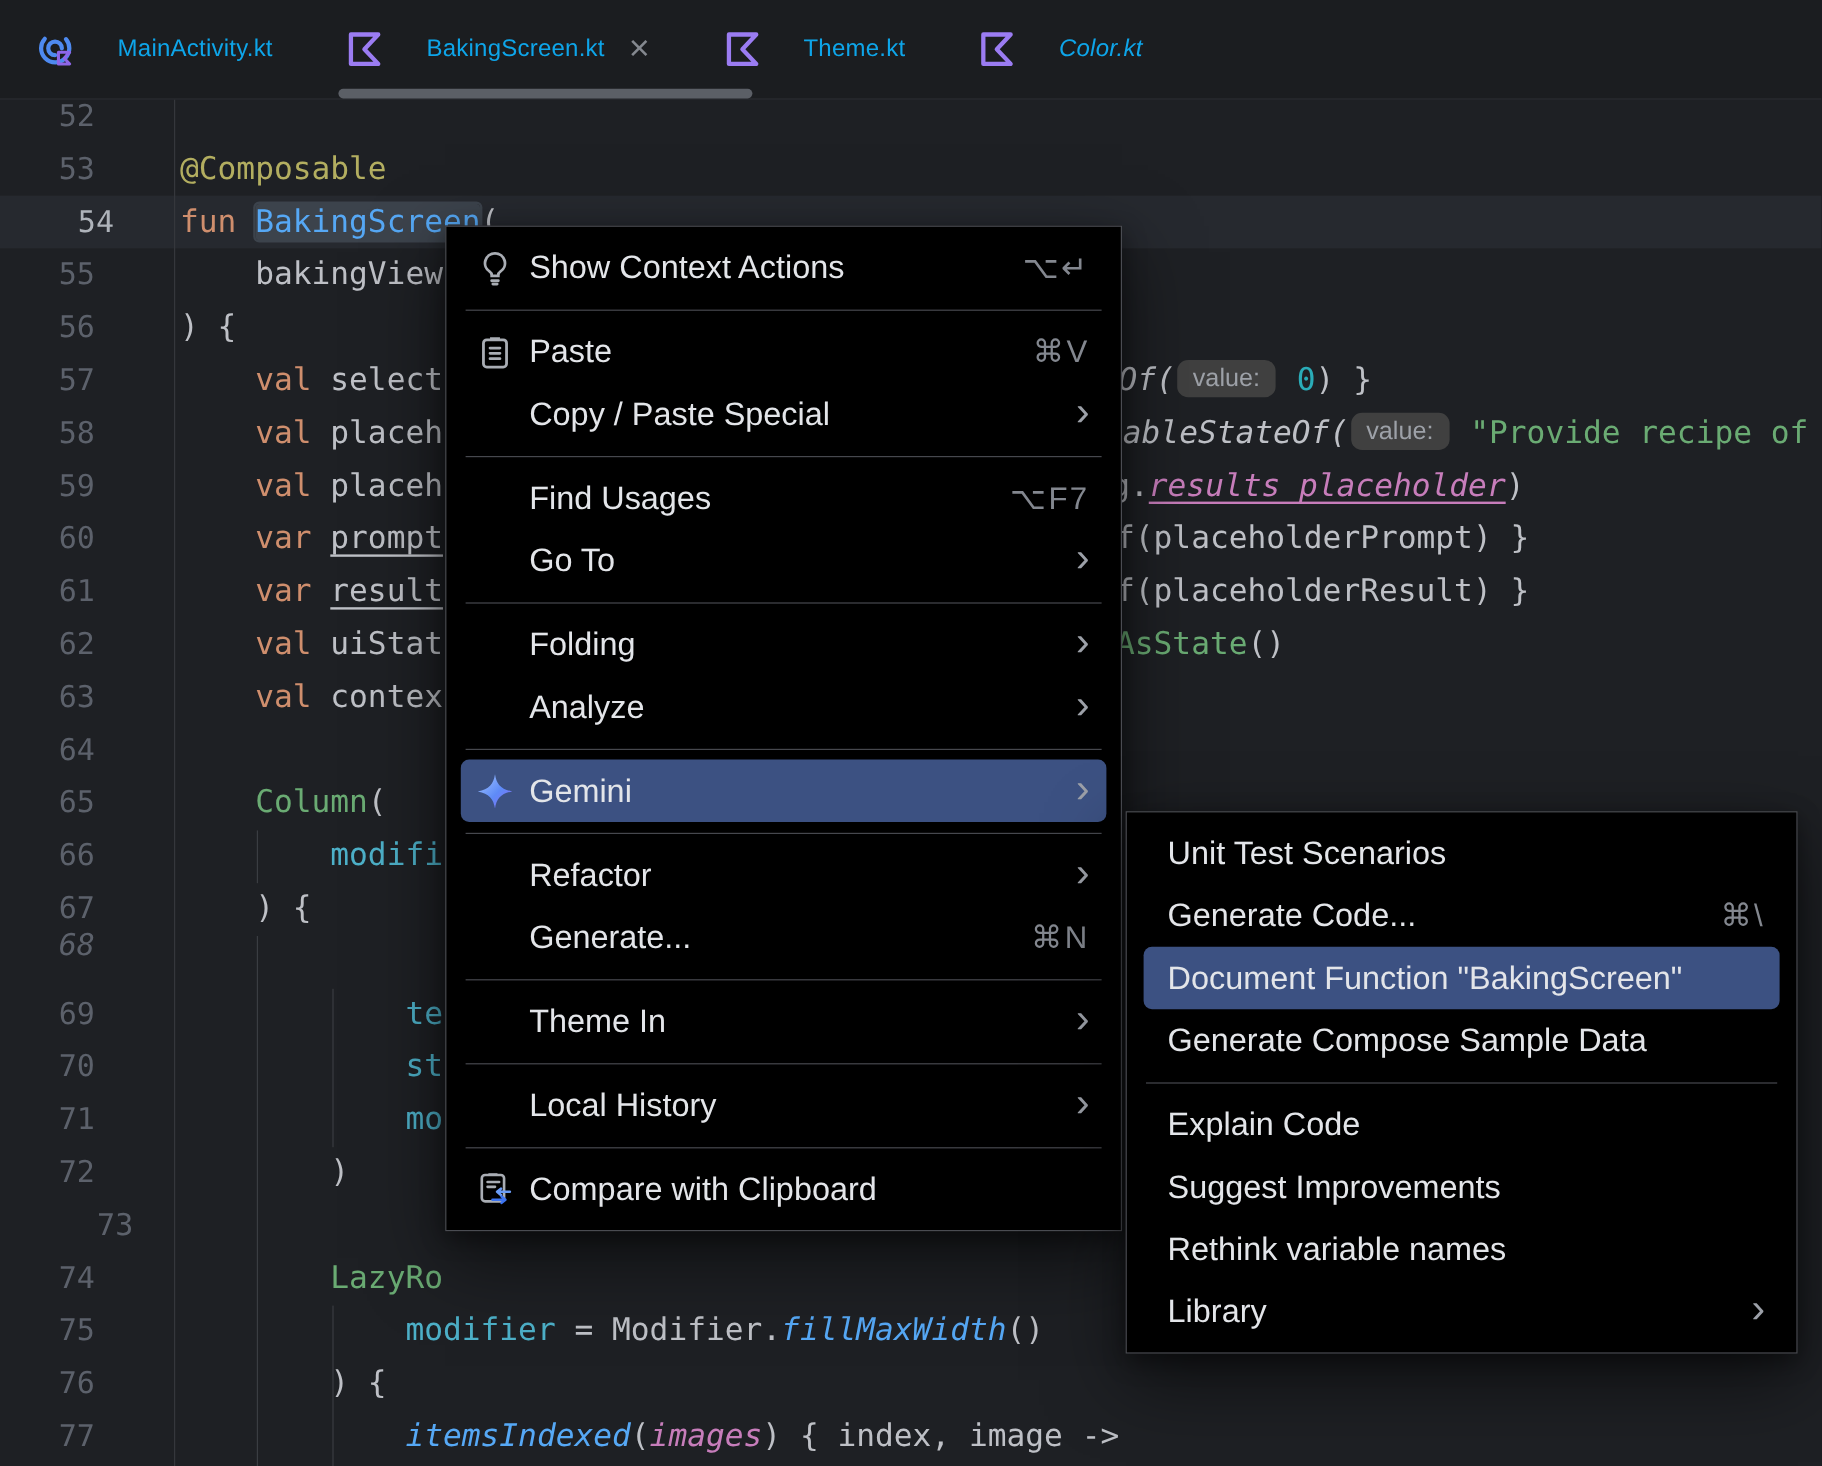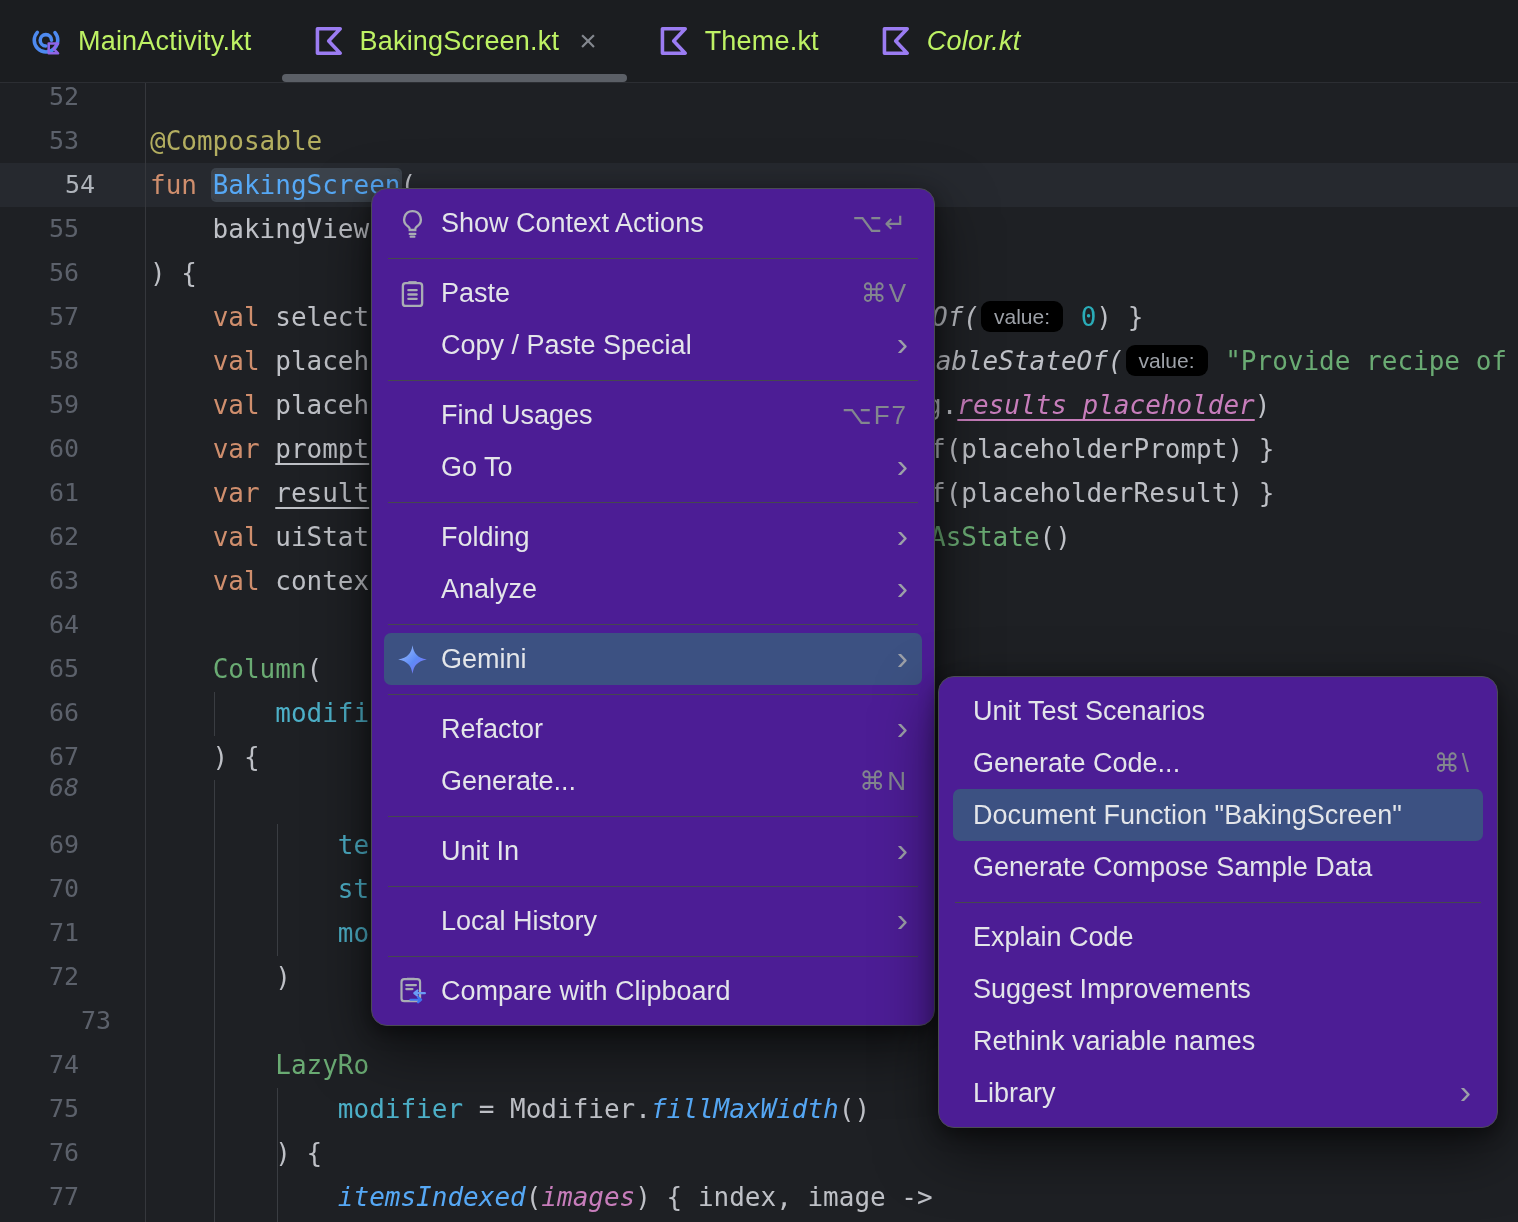--- a/index.html
+++ b/index.html
@@ -11,21 +11,21 @@
   
   .tabbar{
     position:absolute;left:0;top:0;width:1518px;height:82px;
     background:#1B1D20;border-bottom:1px solid #2C2E33;
     display:flex;align-items:stretch;z-index:30;
   }
   .tab{display:flex;align-items:center;gap:14px;padding:0 30px;cursor:default;}
   .tab:first-child{padding-left:28px;}
   .tab .tico{width:34px;height:34px;display:inline-flex;}
   .tab .tico svg{width:100%;height:100%;}
-  .tab .lbl{font-size:27px;color:#bef264;letter-spacing:.2px;}
+  .tab .lbl{font-size:20px;color:#0ea5e9;letter-spacing:.2px;margin-left:20px;}
   .tab.preview .lbl{font-style:italic;}
   .tab .tclose{font-size:30px;color:#84888F;margin-left:6px;line-height:1;}
   .tab-underline{
     position:absolute;bottom:0;height:8px;border-radius:5px;background:#5B5F66;
   }
   
   .editor{position:absolute;inset:0;z-index:1;}
   .gutter-border{position:absolute;left:145px;top:82px;bottom:0;width:1px;background:#35373C;}
   .curline{position:absolute;left:0;width:1518px;height:44px;background:#26292F;}
   .lnum{
@@ -47,27 +47,27 @@
   .c-call{color:#6AAB73;}
   .c-str{color:#6AAB73;}
   .c-num{color:#2AACB8;}
   .c-pk{color:#C77DBB;font-style:italic;}
   .c-ext{color:#56A8F5;font-style:italic;}
   .c-it{color:#BEC0C6;font-style:italic;}
   .u{text-decoration:underline;text-underline-offset:5px;text-decoration-thickness:1.5px;}
   .hl{background:#3C434C;border-radius:3px;box-shadow:0 0 0 2px #3C434C;}
   .chip{
     display:inline-block;vertical-align:middle;margin:0 2px;position:relative;top:-2px;
-    background:#000000;color:#9DA1A8;border-radius:9px;padding:3px 13px;
+    background:#404040;color:#9DA1A8;border-radius:9px;padding:3px 13px;
     font-family:"Liberation Sans",sans-serif;font-size:21px;line-height:1.2;
   }
   .guide{position:absolute;width:1px;background:#3A3D42;}
   
   .menu{
-    position:absolute;background:#4c1d95;border:1px solid #4A4C52;border-radius:16px;
+    position:absolute;background:#000000;border:1px solid #4A4C52;border-radius:0;
     box-shadow:0 22px 60px rgba(0,0,0,.55),0 6px 18px rgba(0,0,0,.4);
     padding:8px 0;box-sizing:border-box;
   }
   #context-menu{left:371px;top:188px;width:564px;z-index:40;}
   #gemini-submenu{left:938px;top:676px;width:560px;z-index:41;}
   .mi{display:flex;align-items:center;height:52px;padding:0 26px 0 24px;cursor:default;}
   .mi .ic{width:45px;flex:0 0 45px;display:inline-flex;align-items:center;}
   .mi .ic svg{width:33px;height:33px;}
   .mi .lbl{font-size:27px;color:#E3E5E9;white-space:nowrap;}
   .mi .sc{margin-left:auto;font-size:26px;color:#83878F;letter-spacing:2px;white-space:nowrap;}
@@ -271,21 +271,21 @@
     <div class="mi">
       <span class="ic"></span>
       <span class="lbl">Generate...</span>
       <span class="sc">⌘N</span>
     </div>
     <div class="sep">
       <i></i>
     </div>
     <div class="mi">
       <span class="ic"></span>
-      <span class="lbl">Unit In</span>
+      <span class="lbl">Theme In</span>
       <span class="chev">›</span>
     </div>
     <div class="sep">
       <i></i>
     </div>
     <div class="mi">
       <span class="ic"></span>
       <span class="lbl">Local History</span>
       <span class="chev">›</span>
     </div>

